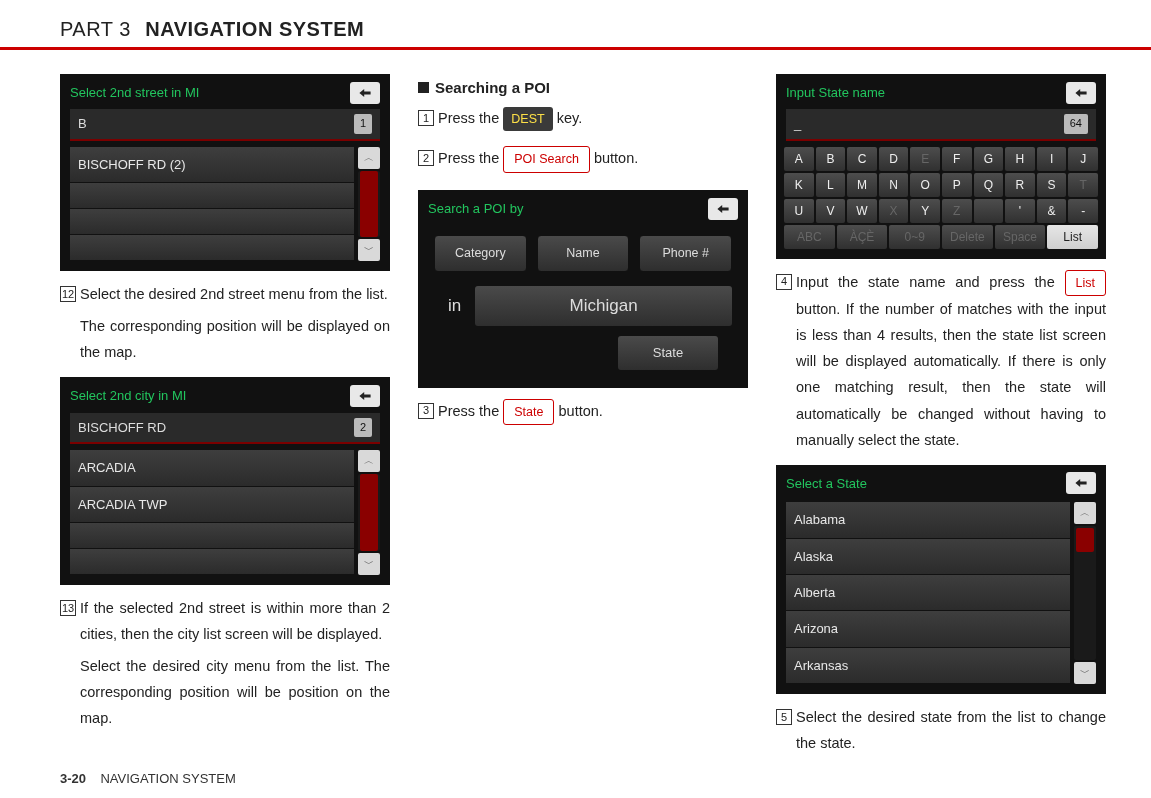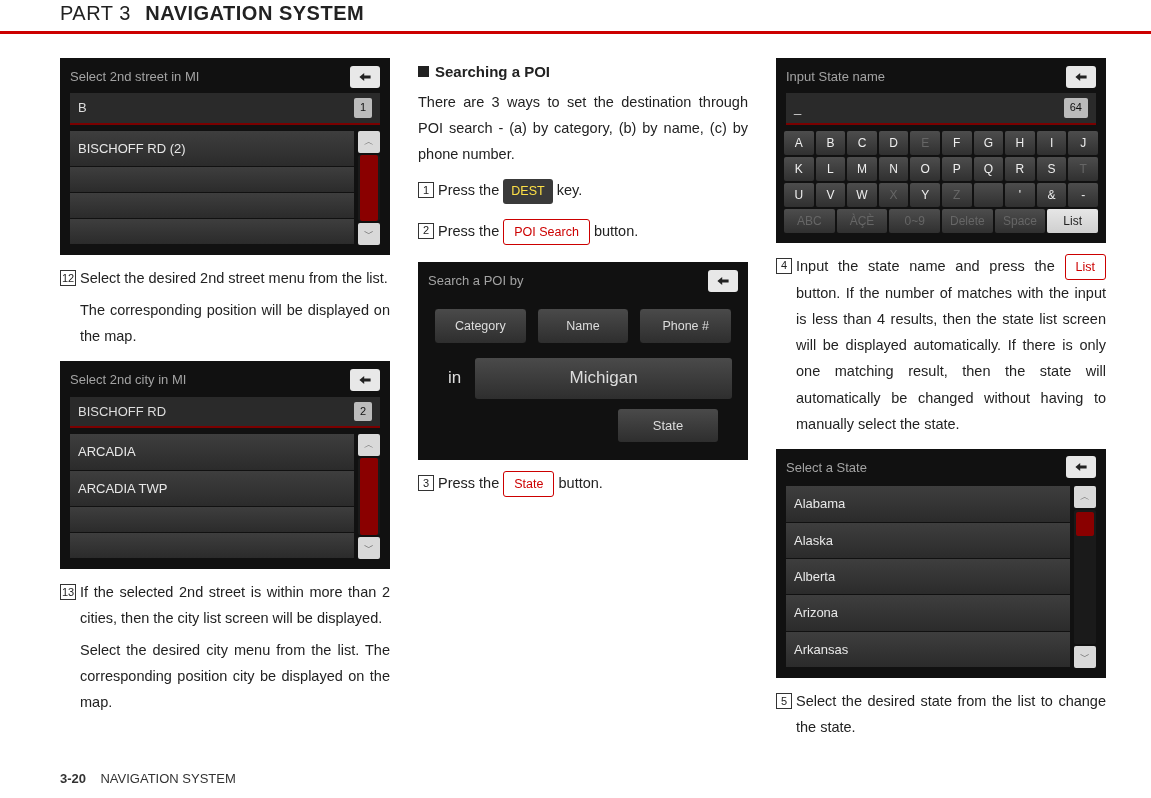--- a/index.html
+++ b/index.html
@@ -6,21 +6,21 @@
   body {
     font-family: "Segoe UI", Arial, sans-serif;
     background: #fff;
     color: #222;
     width: 1151px;
     height: 798px;
     padding: 0;
     position: relative;
   }
   .page-header {
-    padding: 2px 60px 6px 60px;
+    padding: 18px 60px 6px 60px;
     border-bottom: 3px solid #c00;
   }
   .part-label { font-size: 20px; font-weight: 400; letter-spacing: 0.5px; display:inline; }
   .title-label { font-size: 20px; font-weight: 700; letter-spacing: 0.5px; display:inline; margin-left:10px; }
   .cols {
     display: flex;
     gap: 28px;
     padding: 24px 60px 0 60px;
   }
   .col { width: 330px; font-size: 14.5px; line-height: 1.8; }
@@ -58,21 +58,21 @@
     border-radius:3px; font-size:12.5px; vertical-align:middle;
   }
 
   
   .device {
     width: 330px; border:2px solid #111; background:#111;
     margin-bottom:10px; position:relative;
   }
   .dev-header {
     display:flex; align-items:center; justify-content:space-between;
-    padding:5px 8px; color:#a3a3a3; font-size:13px;
+    padding:5px 8px; color:#22c55e; font-size:13px;
   }
   .back-btn {
     width:30px; height:22px; background:#e8e8e8; border-radius:3px;
     display:flex; align-items:center; justify-content:center;
   }
   .back-btn svg { width:16px; height:12px; fill:#222; }
   .dev-input {
     margin:0 8px 6px 8px; background:#2a2a2a;
     display:flex; align-items:center; justify-content:space-between;
     padding:3px 8px; color:#ddd; font-size:13px;
@@ -213,32 +213,31 @@
             </div>
           <div class="scroll-btn">﹀</div>
         </div>
       </div>
     </div>
 
     <div class="step">
       <span class="stepnum">13</span>
       <div class="steptext">
         <div class="justify">If the selected 2nd street is within more than 2 cities, then the city list screen will be displayed.</div>
-        <div class="justify" style="margin-top:6px;">Select the desired city menu from the list. The corresponding position city be displayed on the map.</div>
+        <div class="justify" style="margin-top:6px;">Select the desired city menu from the list. The corresponding position will be position on the map.</div>
       </div>
     </div>
   </div>
 
   <div class="col">
     <div class="section-h">
       <span class="sq-marker"></span>
       <span>Searching a POI</span>
     </div>
 
-    <p class="justify">There are 3 ways to set the destination through POI search - (a) by category, (b) by name, (c) by phone number.</p>
 
     <div class="step">
       <span class="stepnum">1</span>
       <div class="steptext">
         <span>Press the </span>
         <span class="key-chip">DEST</span>
         <span> key.</span>
       </div>
     </div>
 

